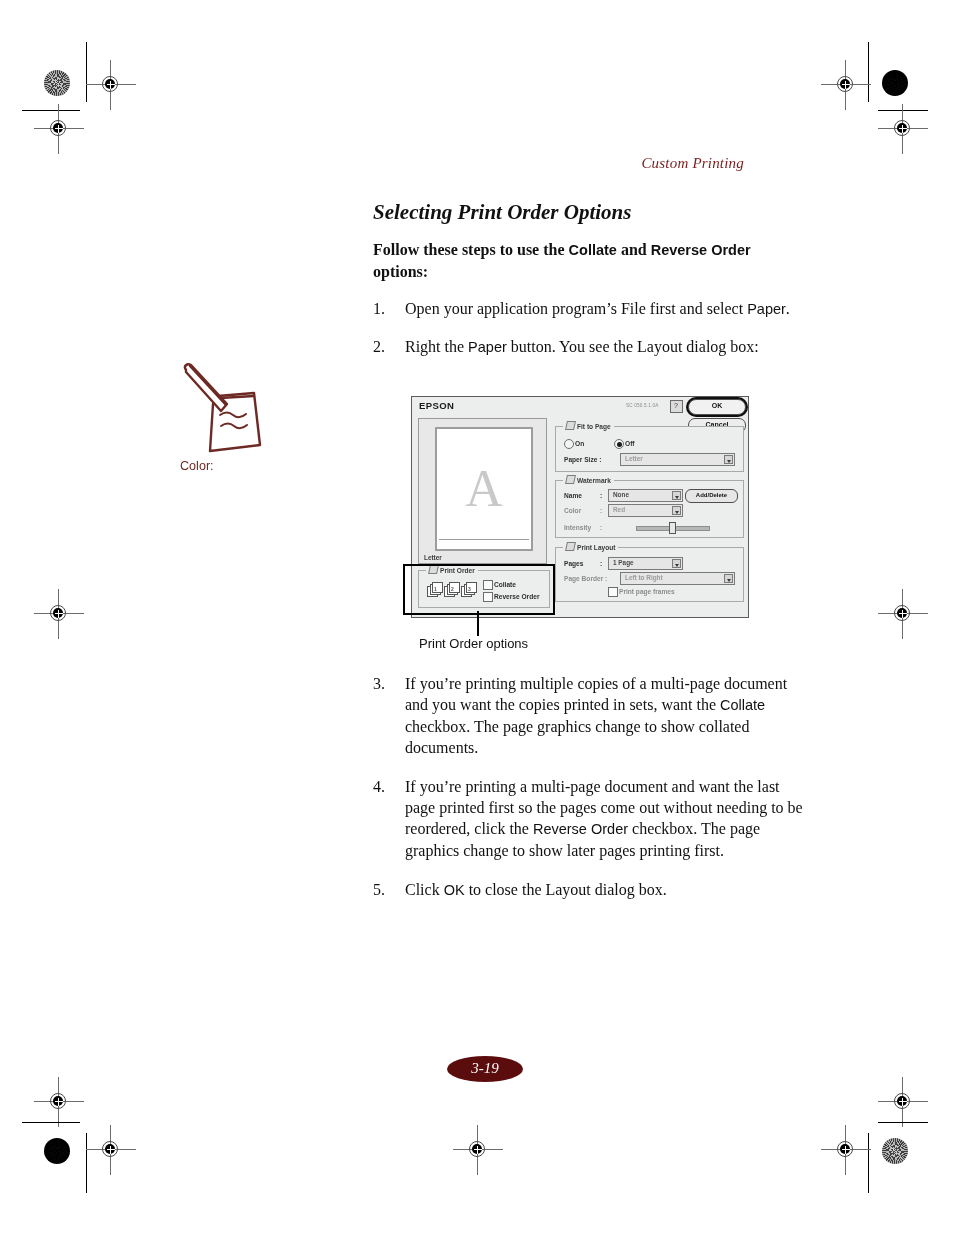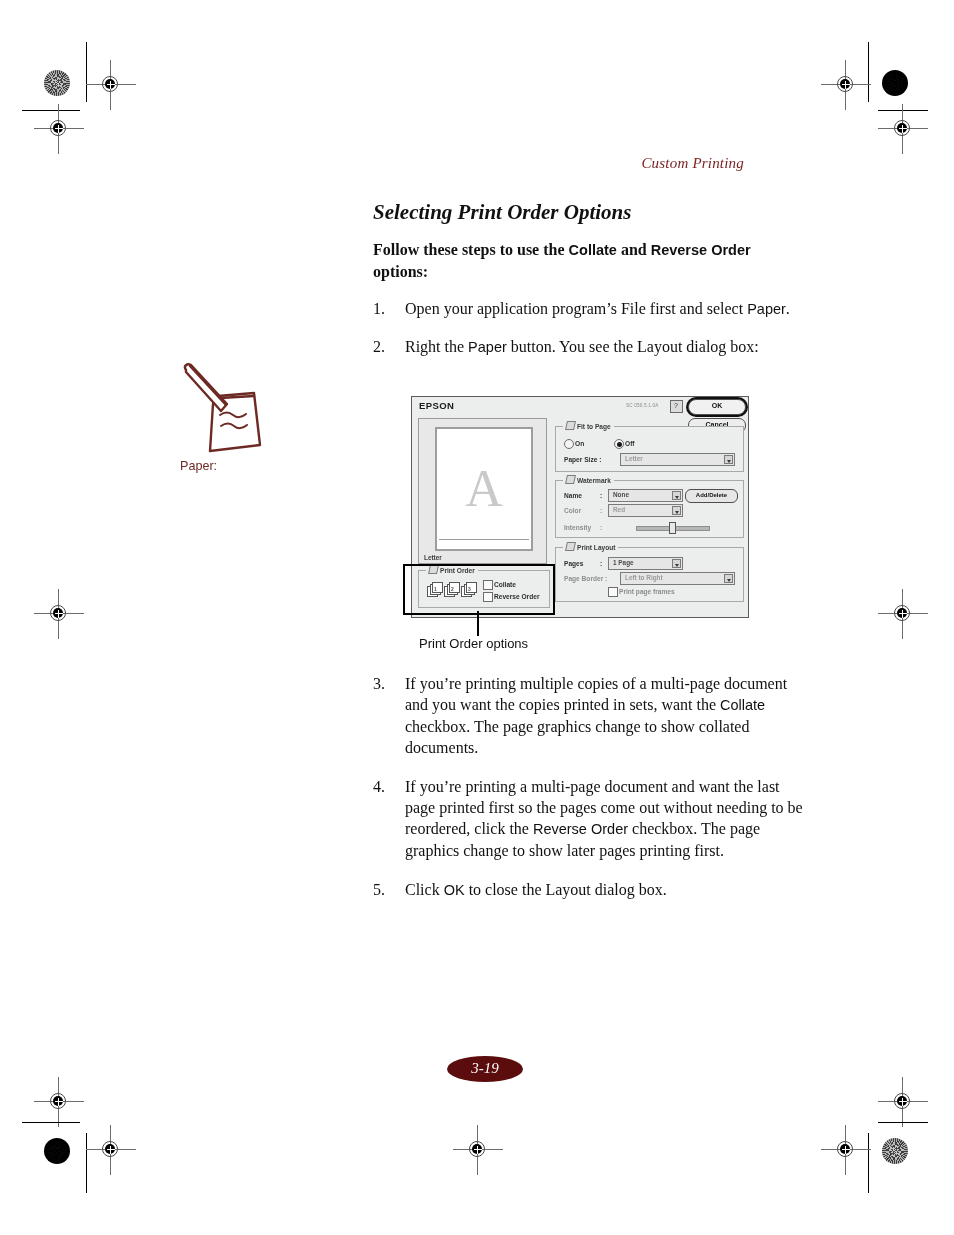--- a/index.html
+++ b/index.html
@@ -286,21 +286,21 @@
         <path d="M40 38 L74 36"></path>
       </g>
       <g fill="none" stroke="#6d2a24" stroke-width="2" stroke-linecap="round">
         <path d="M40 55 q7 -5 13 0 q6 5 13 -1"></path>
         <path d="M41 66 q7 -5 13 0 q6 5 13 -1"></path>
       </g>
     </svg>
   </div>
 
   <div class="note">
-    <div>Paper:</div>
+    <div>Color:</div>
   </div>
 
   <div id="dlgwrap">
     <div id="dlg">
 
       <div class="titlebar">
         <div class="epson">EPSON</div>
         <div class="ver">SC 050.5.1.0A</div>
         <div class="helpicon">
             <i>?</i>

